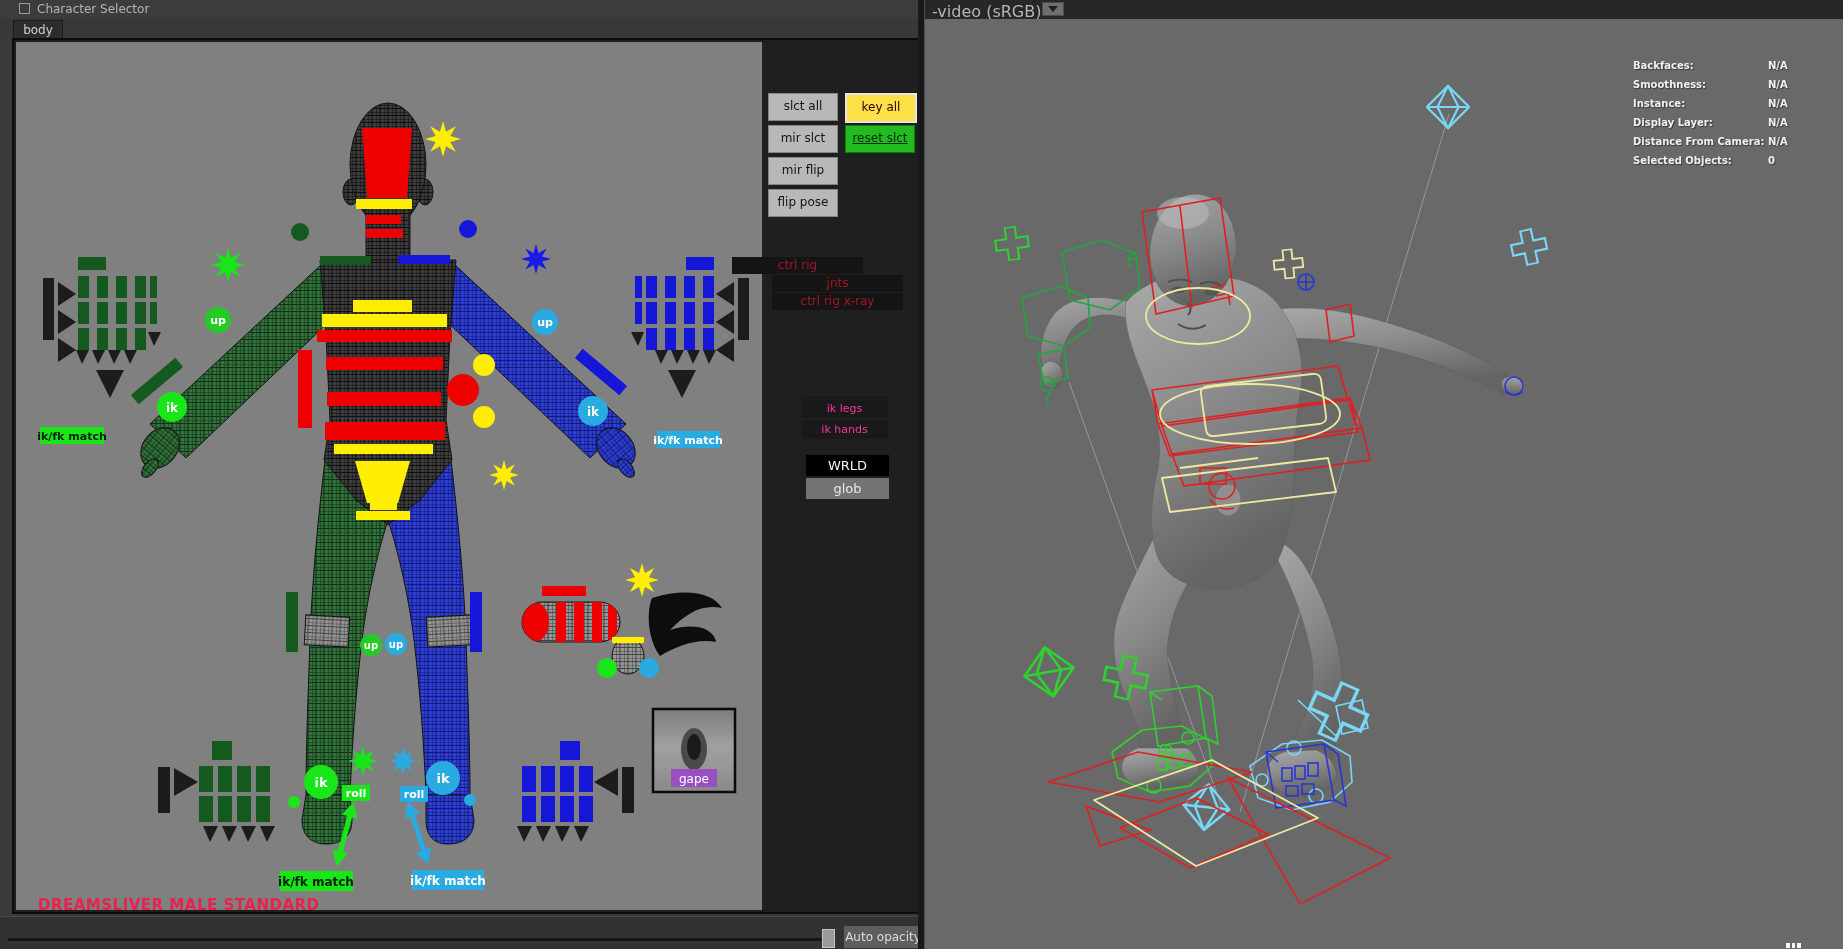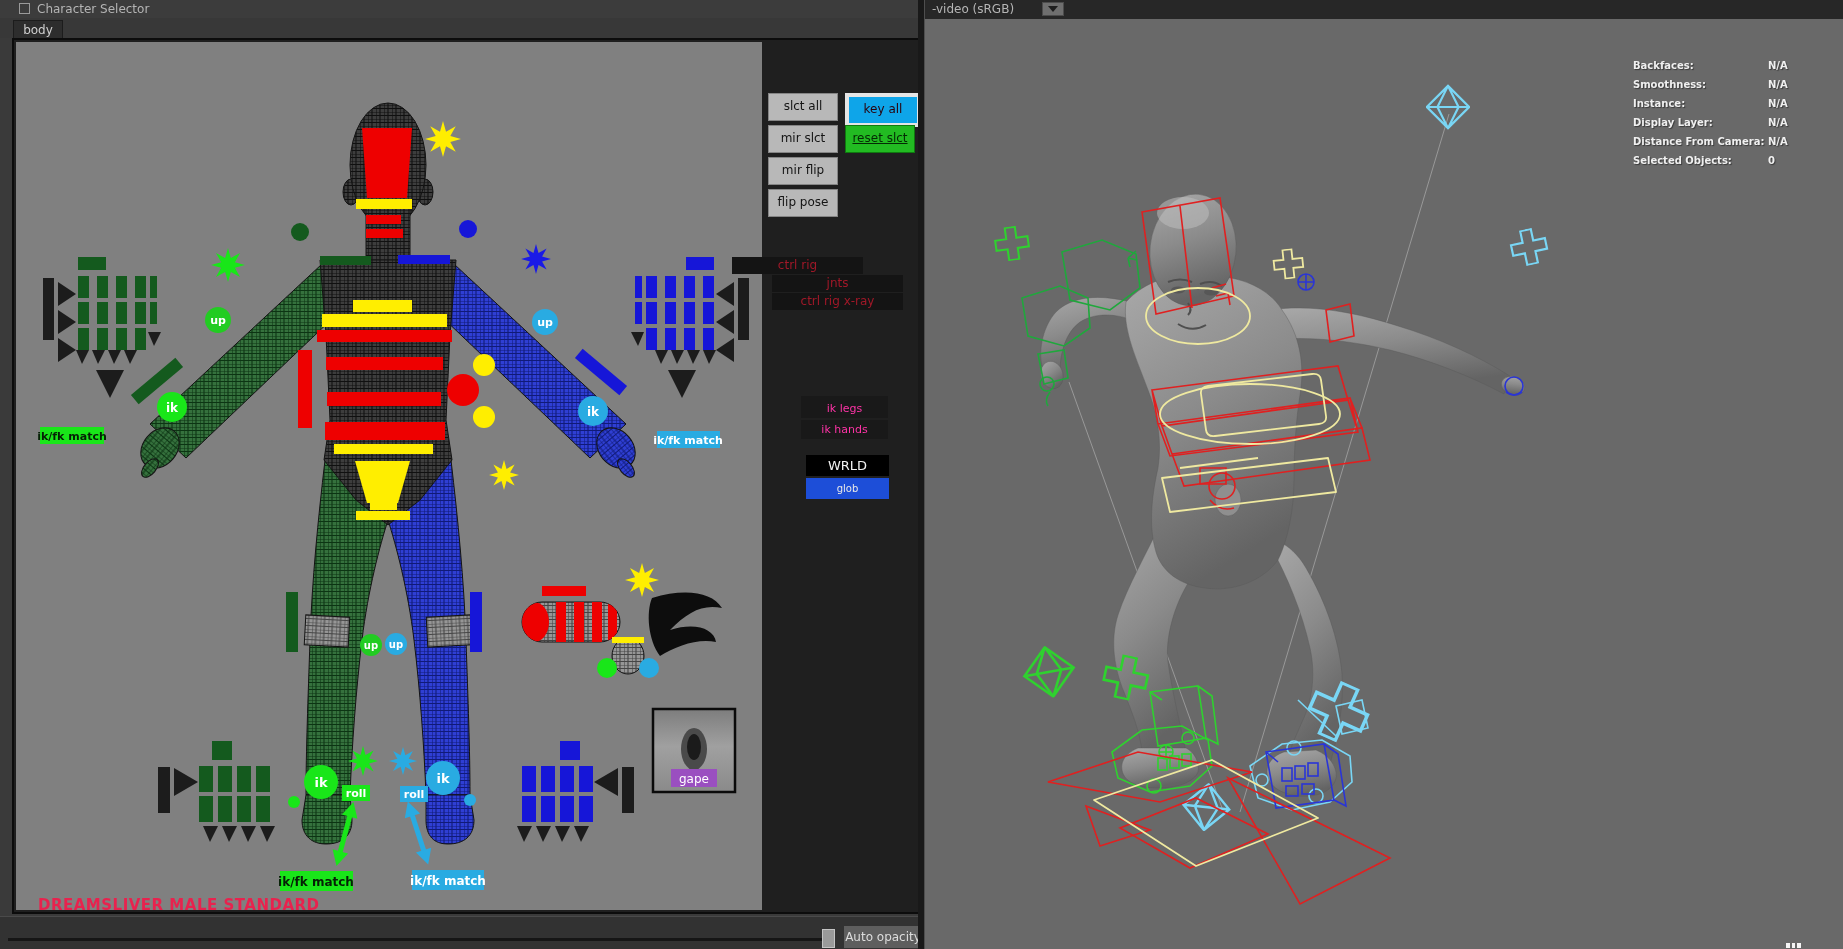--- a/index.html
+++ b/index.html
@@ -10,36 +10,36 @@
   .checkbox{left:19px;top:3px;width:11px;height:11px;border:1px solid #9a9a9a;background:#3c3c3c;}
   .title-label{left:37px;top:2px;font-size:12px;color:#b4b4b4;}
   .tabrow{left:0;top:18px;width:918px;height:20px;background:#383838;}
   .tab{left:13px;top:20px;width:50px;height:18px;background:#2d2d2d;color:#cfcfcf;font-size:12px;
        text-align:center;line-height:18px;border:1px solid #1c1c1c;border-bottom:none;}
   
   .panel{left:12px;top:38px;width:906px;height:876px;background:#1f1f1f;border:2px solid #0c0c0c;}
   .side-col{left:762px;top:40px;width:156px;height:872px;background:#1f1f1f;}
   .btn{position:absolute;text-align:center;font-size:12px;cursor:default;margin-top:36px;}
   .btn-gray{background:#b8b8b8;border:1px solid #858585;color:#141414;line-height:24px;}
-  .btn-keyall{background:#0ea5e9;border:4px solid #e5e5e5;color:#2a020c;line-height:24px;}
+  .btn-keyall{background:#fde047;border:2px solid #e5e5e5;color:#2a020c;line-height:24px;}
   .btn-reset{background:#22bb22;border:1px solid #0f7a0f;color:#042a04;line-height:24px;text-decoration:underline;}
   .btn-rig{background:#141414;color:#a01828;line-height:17px;font-size:12px;}
   .btn-pink{background:#191919;color:#ff33a7;line-height:19px;font-size:11px;}
   .btn-wrld{background:#000000;color:#f2f2f2;line-height:21px;font-size:13px;}
-  .btn-glob{background:#1d4ed8;color:#e8e8e8;line-height:21px;font-size:10px;}
+  .btn-glob{background:#737373;color:#e8e8e8;line-height:21px;font-size:13px;}
   
   .bottombar{left:0;top:916px;width:918px;height:33px;background:#323232;border-top:1px solid #4a4a4a;}
   .slider-track{left:8px;top:21px;width:818px;height:3px;background:#161616;}
   .slider-handle{left:822px;top:12px;width:13px;height:19px;background:#9a9a9a;border:1px solid #c4c4c4;}
   .auto-opacity{left:844px;top:9px;width:78px;height:22px;background:#5e5e5e;color:#dcdcdc;
                 font-size:12px;text-align:center;line-height:22px;}
   
   .divider{left:918px;top:0;width:7px;height:949px;background:#191919;border-right:1px solid #4e4e4e;}
   .vp-topbar{left:925px;top:0;width:918px;height:19px;background:#272727;}
-  .vp-dd-label{left:7px;top:2px;font-size:12px;color:#b5b5b5;}
+  .vp-dd-label{left:7px;top:2px;font-size:16px;color:#b5b5b5;}
   .vp-dd-btn{left:117px;top:2px;width:22px;height:14px;background:#6f6f6f;border:1px solid #4c4c4c;}
   .vp-dd-arrow{width:0;height:0;border-left:5px solid transparent;border-right:5px solid transparent;
                border-top:6px solid #1e1e1e;margin:3px auto 0;}
   
   .hud{left:1633px;top:20px;width:200px;color:#f0f0f0;font-size:10px;font-weight:bold;
        text-shadow:1px 1px 1px #3a3a3a;margin-top:40px;}
   .hud-row{position:relative;height:19px;}
   .hud-label{position:absolute;left:0;}
   .hud-value{position:absolute;left:135px;}
   svg text{font-family:"DejaVu Sans",sans-serif;}

